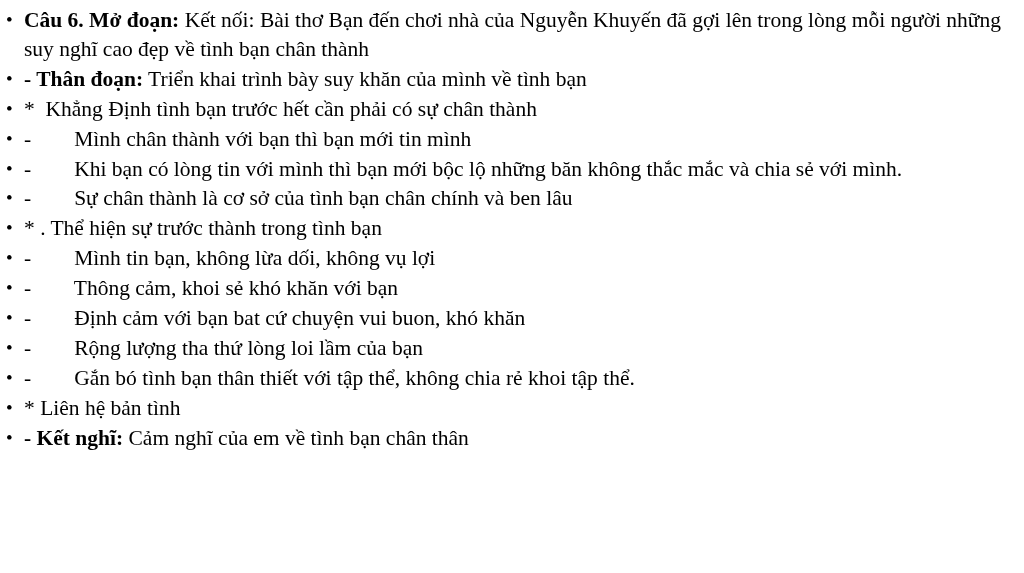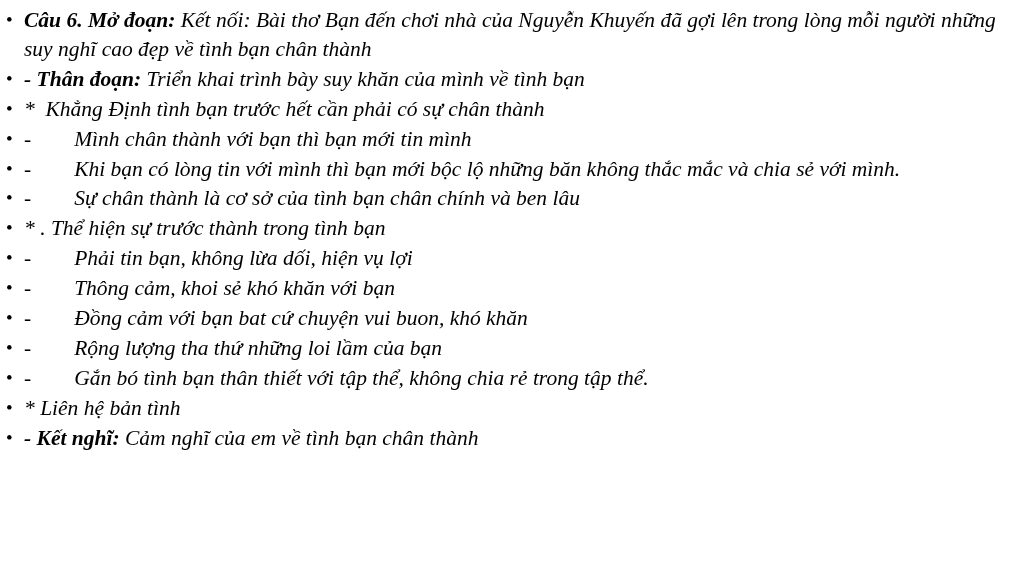--- a/index.html
+++ b/index.html
@@ -36,21 +36,20 @@
     flex: 0 0 auto;
     width: 18px;
     text-align: left;
     font-size: 19px;
     line-height: 1.45;
     color: #000;
   }
   li.item .text {
     flex: 1 1 auto;
     white-space: pre-wrap;
-    font-style: italic;
   }
   .b {
     font-weight: bold;
   }
 </style>
 </head>
 <body>
 
 <div class="doc">
   <ul class="list" id="list">
@@ -77,40 +76,40 @@
       <li class="item">
         <span class="bullet">•</span>
         <span class="text"><span>-        Sự chân thành là cơ sở của tình bạn chân chính và ben lâu</span></span>
       </li>
       <li class="item">
         <span class="bullet">•</span>
         <span class="text"><span>* . Thể hiện sự trước thành trong tình bạn</span></span>
       </li>
       <li class="item">
         <span class="bullet">•</span>
-        <span class="text"><span>-        Phải tin bạn, không lừa dối, hiện vụ lợi</span></span>
+        <span class="text"><span>-        Mình tin bạn, không lừa dối, không vụ lợi</span></span>
       </li>
       <li class="item">
         <span class="bullet">•</span>
         <span class="text"><span>-        Thông cảm, khoi sẻ khó khăn với bạn</span></span>
       </li>
       <li class="item">
         <span class="bullet">•</span>
-        <span class="text"><span>-        Đồng cảm với bạn bat cứ chuyện vui buon, khó khăn</span></span>
+        <span class="text"><span>-        Định cảm với bạn bat cứ chuyện vui buon, khó khăn</span></span>
       </li>
       <li class="item">
         <span class="bullet">•</span>
-        <span class="text"><span>-        Rộng lượng tha thứ những loi lầm của bạn</span></span>
+        <span class="text"><span>-        Rộng lượng tha thứ lòng loi lầm của bạn</span></span>
       </li>
       <li class="item">
         <span class="bullet">•</span>
-        <span class="text"><span>-        Gắn bó tình bạn thân thiết với tập thể, không chia rẻ trong tập thể.</span></span>
+        <span class="text"><span>-        Gắn bó tình bạn thân thiết với tập thể, không chia rẻ khoi tập thể.</span></span>
       </li>
       <li class="item">
         <span class="bullet">•</span>
         <span class="text"><span>* Liên hệ bản tình</span></span>
       </li>
       <li class="item">
         <span class="bullet">•</span>
-        <span class="text"><span class="b">- Kết nghĩ:</span><span> Cảm nghĩ của em về tình bạn chân thành</span></span>
+        <span class="text"><span class="b">- Kết nghĩ:</span><span> Cảm nghĩ của em về tình bạn chân thân</span></span>
       </li>
     </ul>
 </div>
 
 </body></html>

